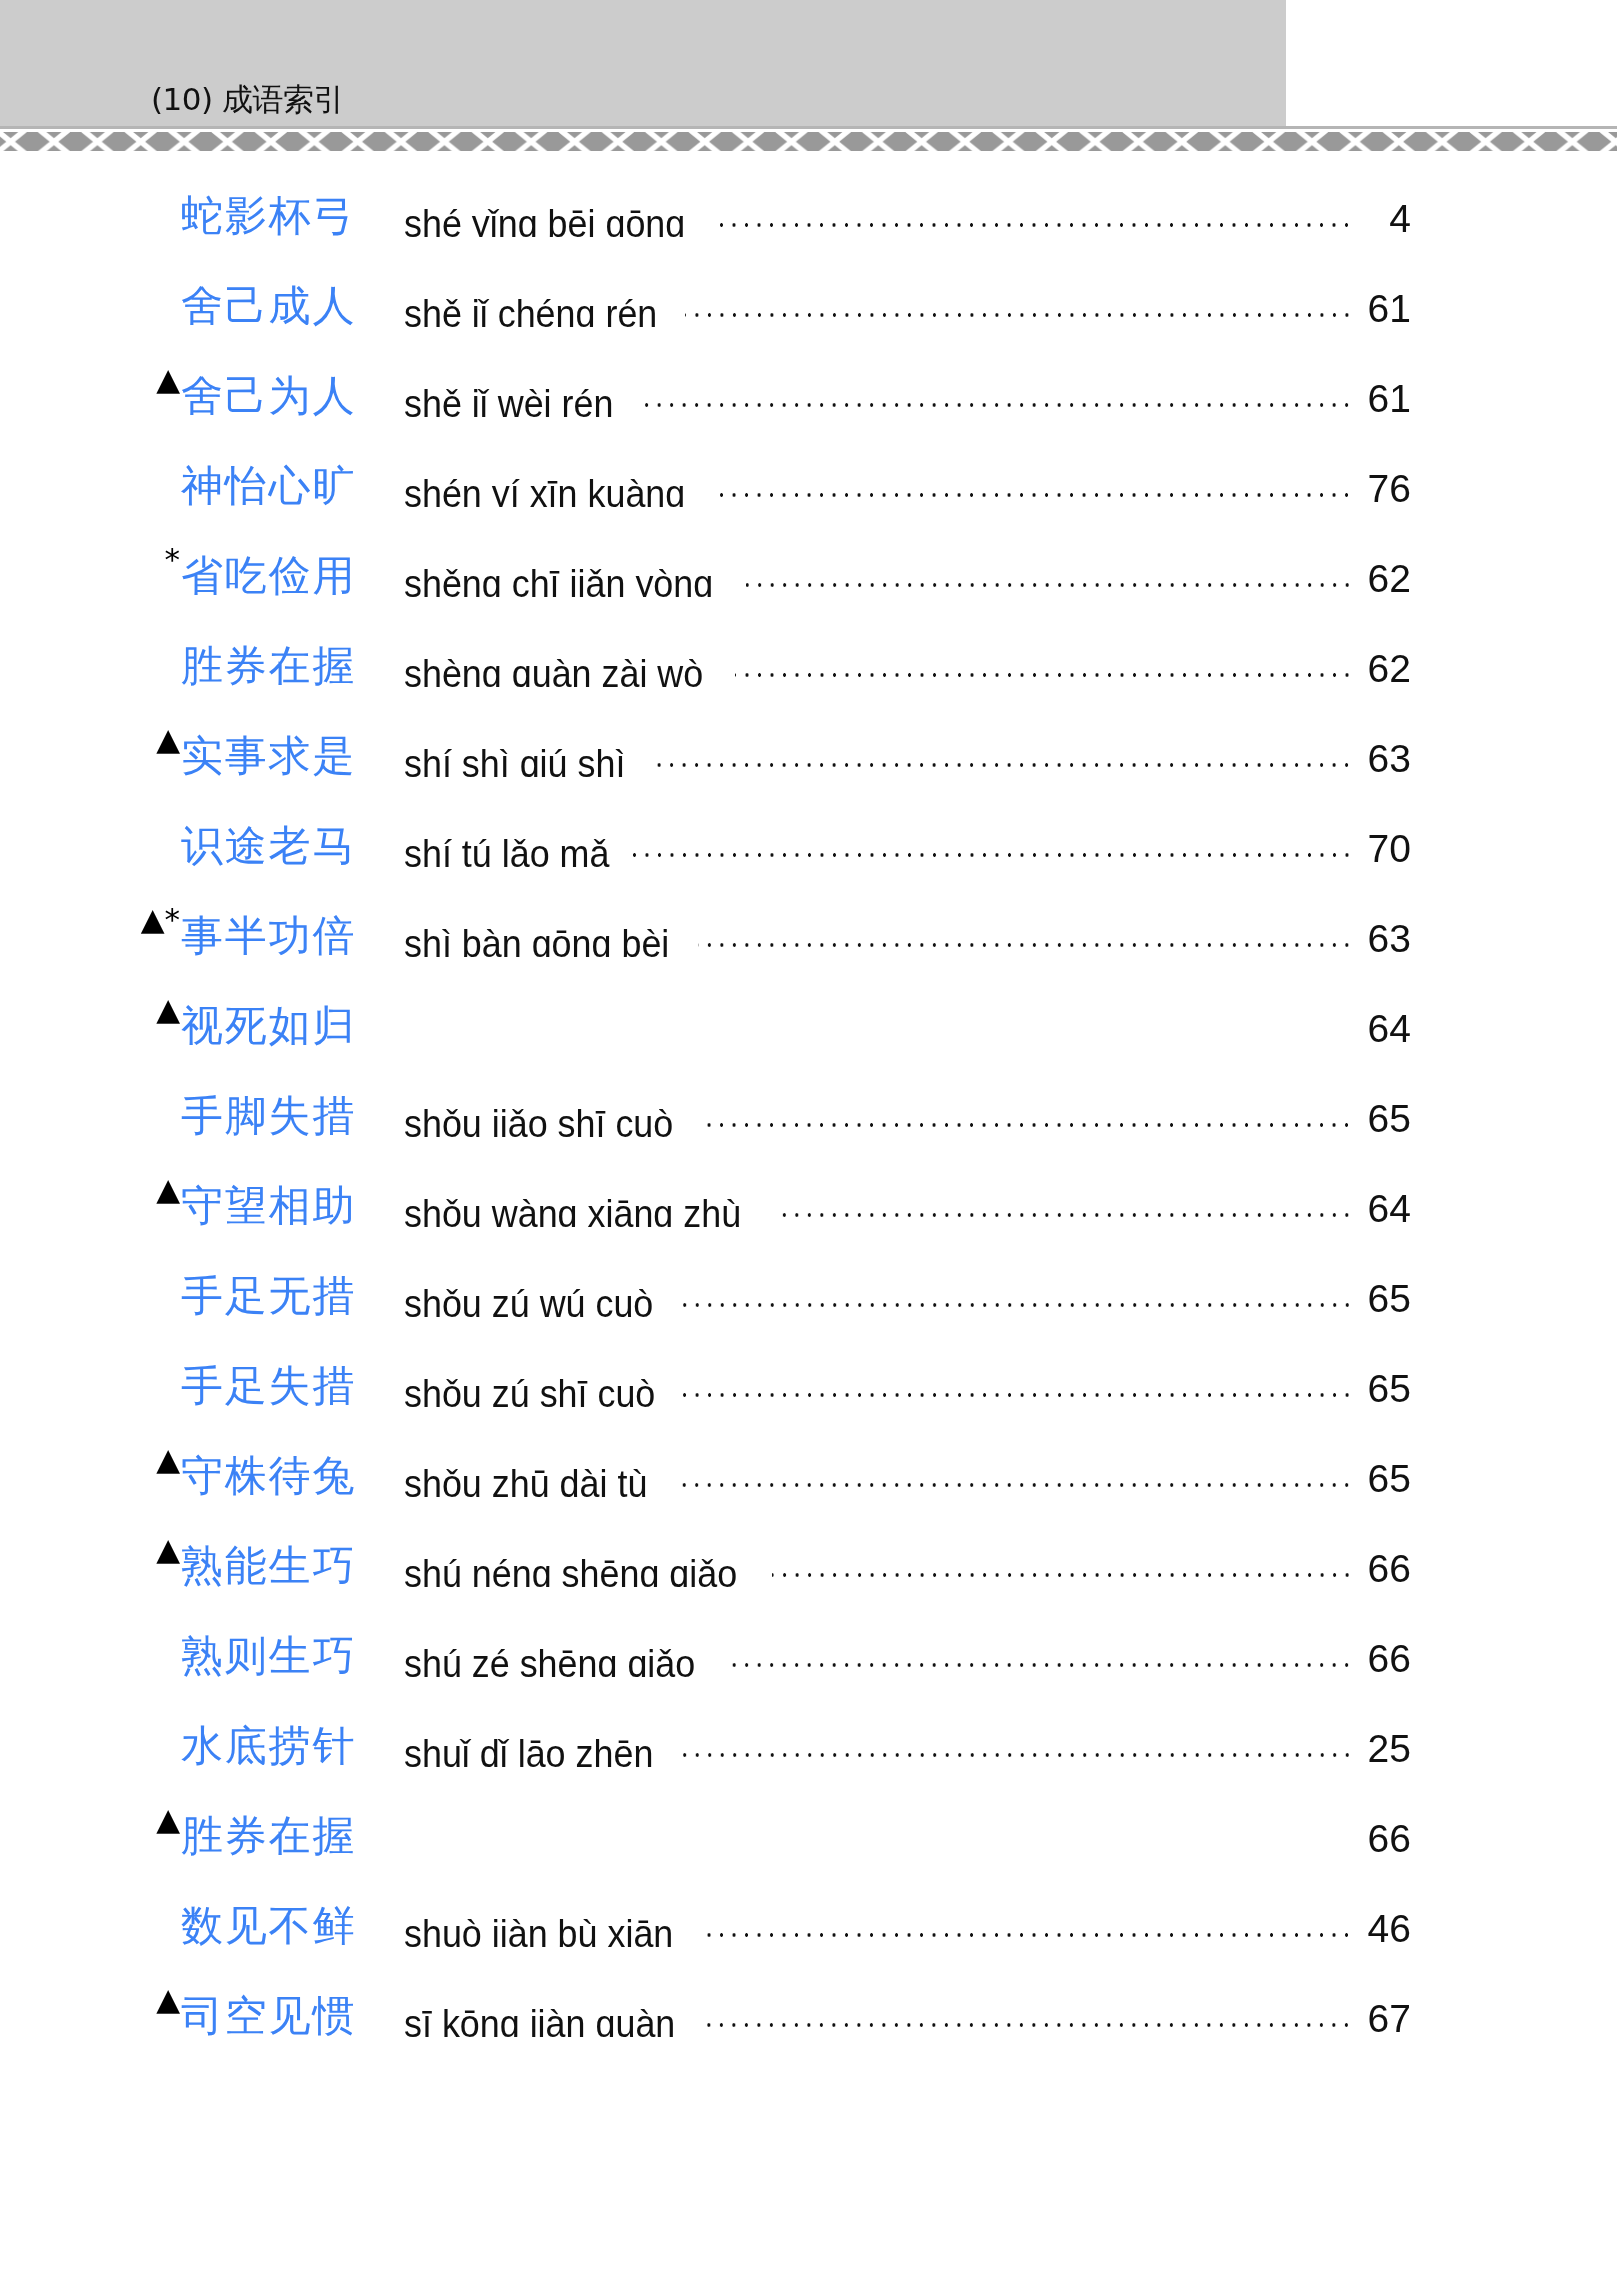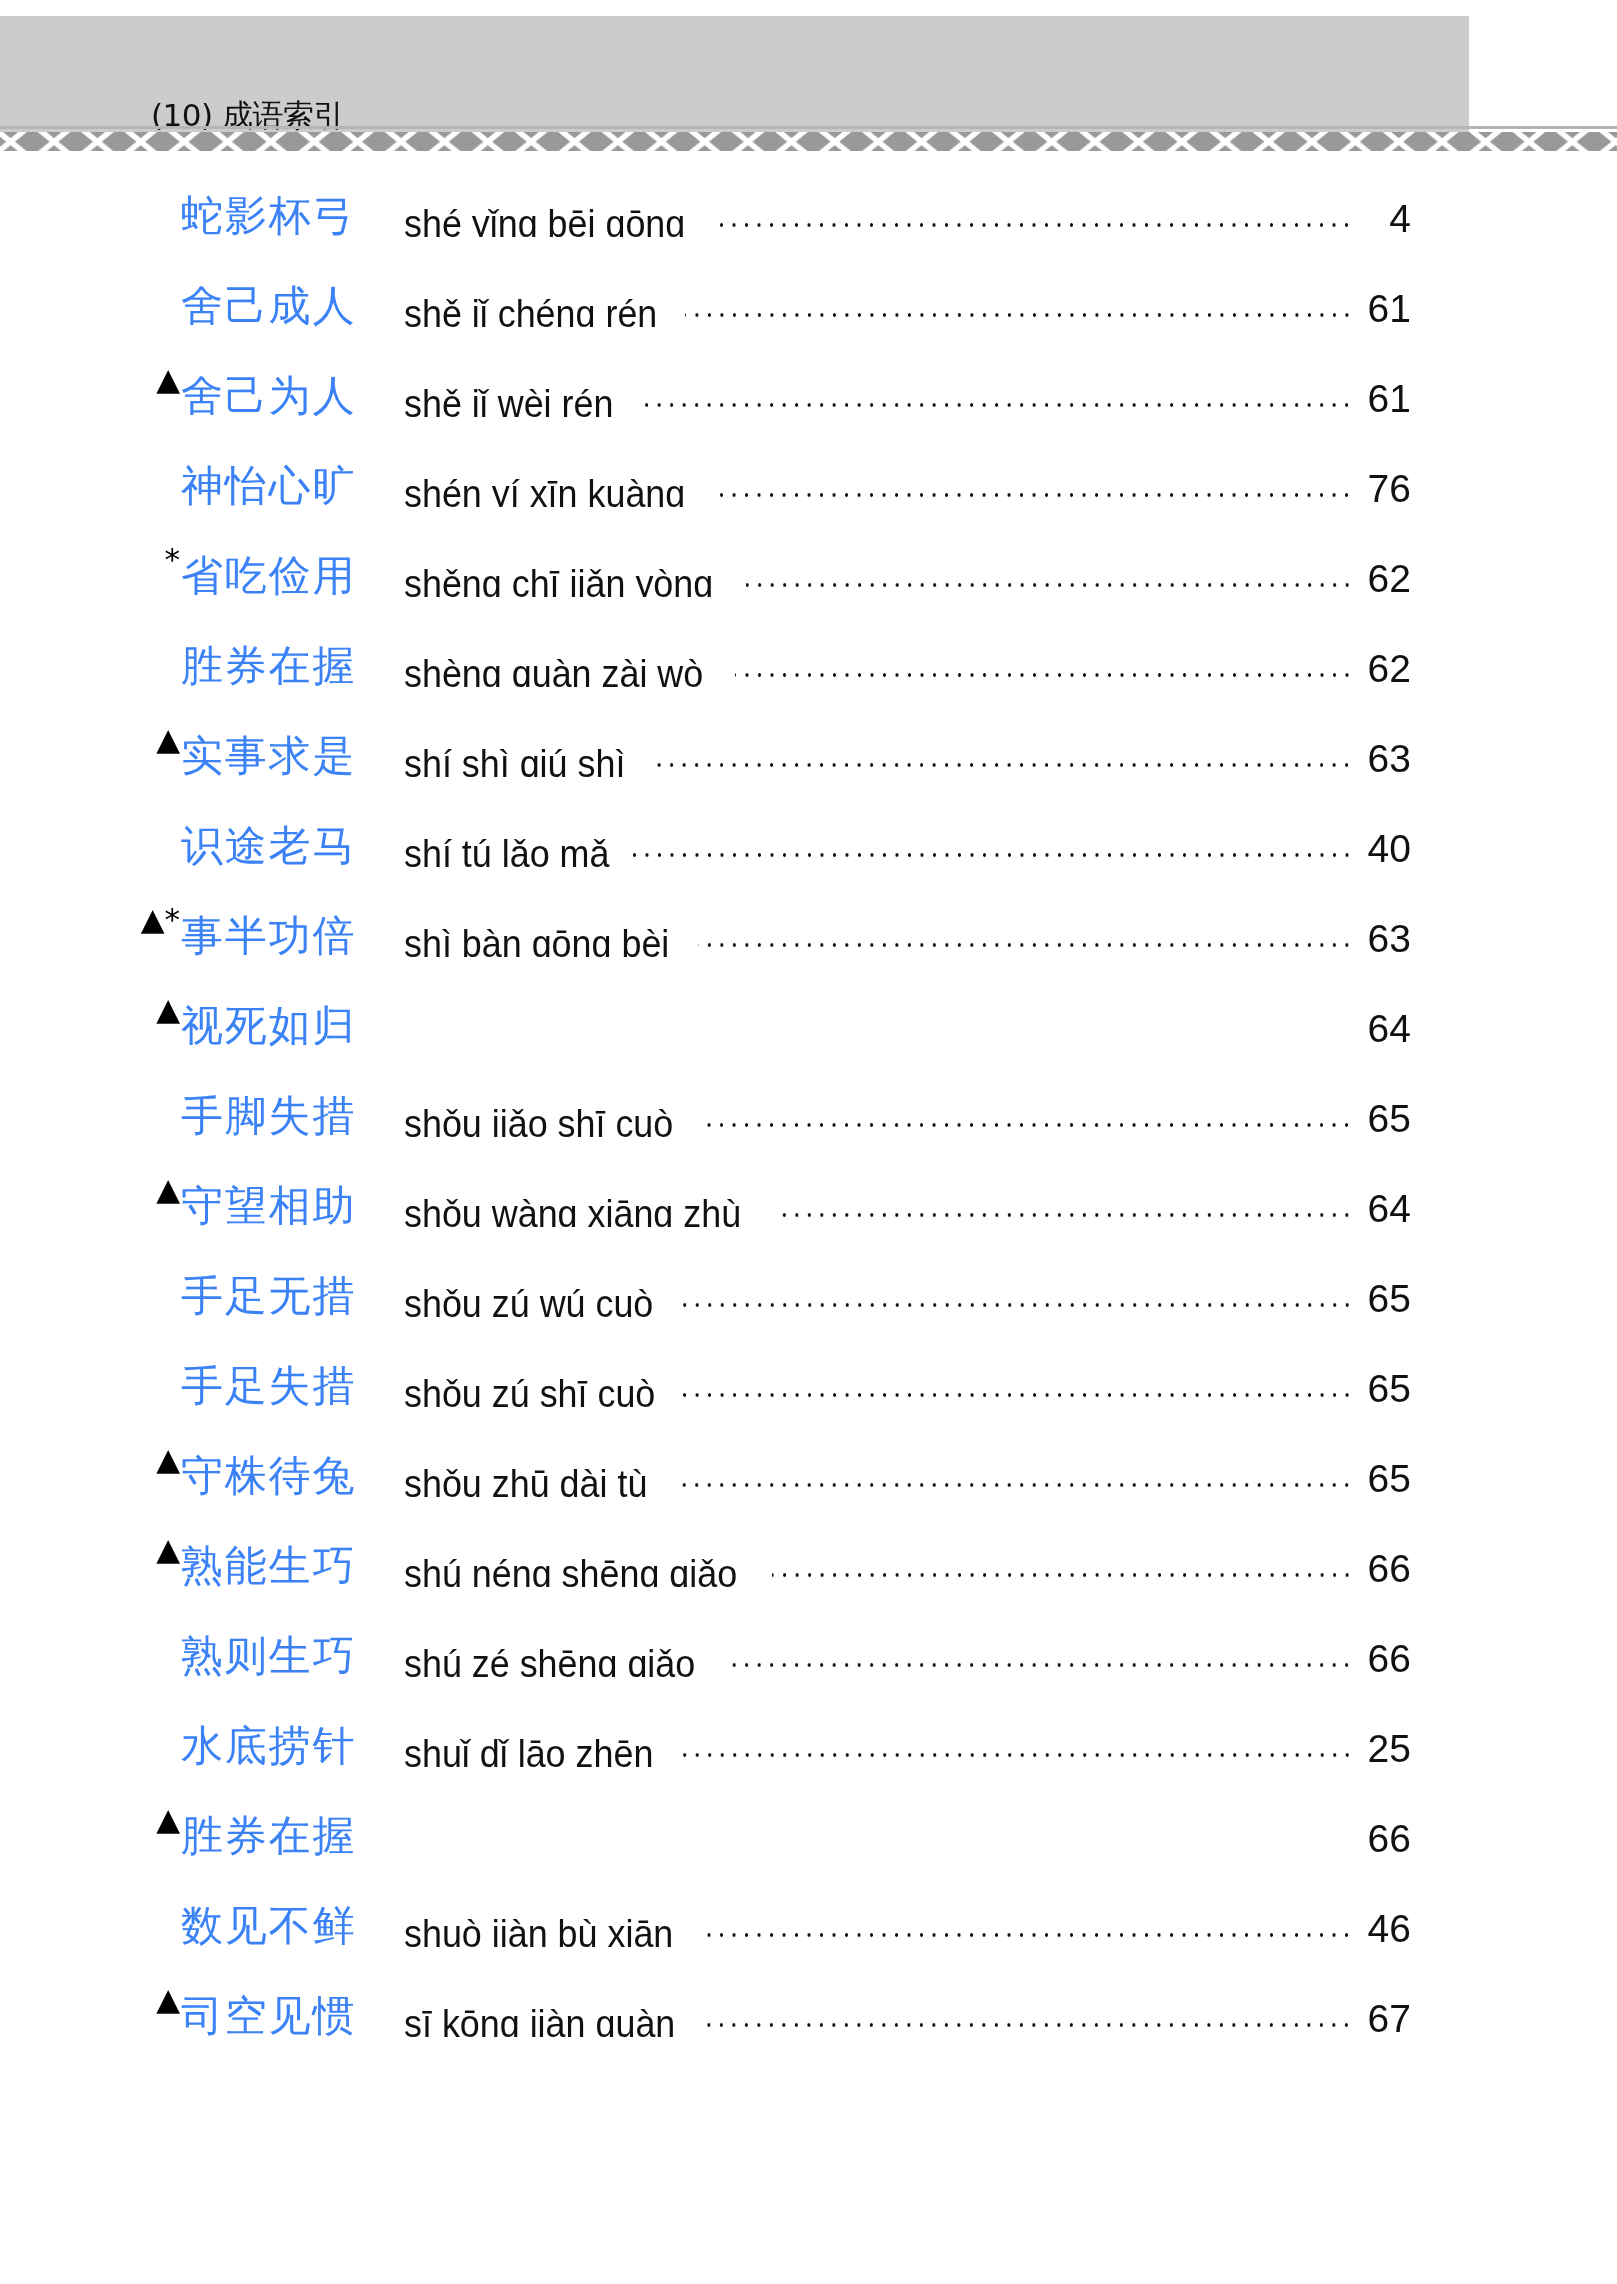--- a/index.html
+++ b/index.html
@@ -1,21 +1,21 @@
 <!DOCTYPE html>
 <html style="font-size:14.8px"><head>
 <meta charset="utf-8">
 <style>
   html, body { margin: 0; padding: 0; }
   body {
     width: 1618px; height: 2284px; background: #ffffff; position: relative; overflow: hidden;
     font-family: "Liberation Sans", "DejaVu Sans", sans-serif; color: #111;
   }
   .header {
-    position: absolute; left: 0; top: 16px; width: 1469px; height: 126px; background: #cccccc;
+    position: absolute; left: 0; top: 0; width: 1286px; height: 126px; background: #cccccc;
   }
   .header-title {
     position: absolute; left: 151px; top: 81px; font-size: 31px; line-height: 37px; color: #111;
     font-family: "DejaVu Sans", sans-serif; letter-spacing: -0.5px;
   }
   .header-rule {
     position: absolute; left: 0; top: 126px; width: 1618px; height: 2.8px; background: #b5b5b5;
   }
   .band {
     position: absolute; left: 0; top: 132px; width: 1618px; height: 19.4px;
@@ -141,21 +141,21 @@
     </div>
     <span class="page">63</span>
   </div>
     <div class="row">
     <span class="marks"></span>
     <span class="idiom">识途老马</span>
     <div class="leader">
       <span class="pinyin">shí tú lǎo mǎ</span>
       <span class="dots"></span>
     </div>
-    <span class="page">40</span>
+    <span class="page">70</span>
   </div>
     <div class="row">
     <span class="marks">▲*</span>
     <span class="idiom">事半功倍</span>
     <div class="leader">
       <span class="pinyin">shì bàn gōng bèi</span>
       <span class="dots"></span>
     </div>
     <span class="page">63</span>
   </div>

